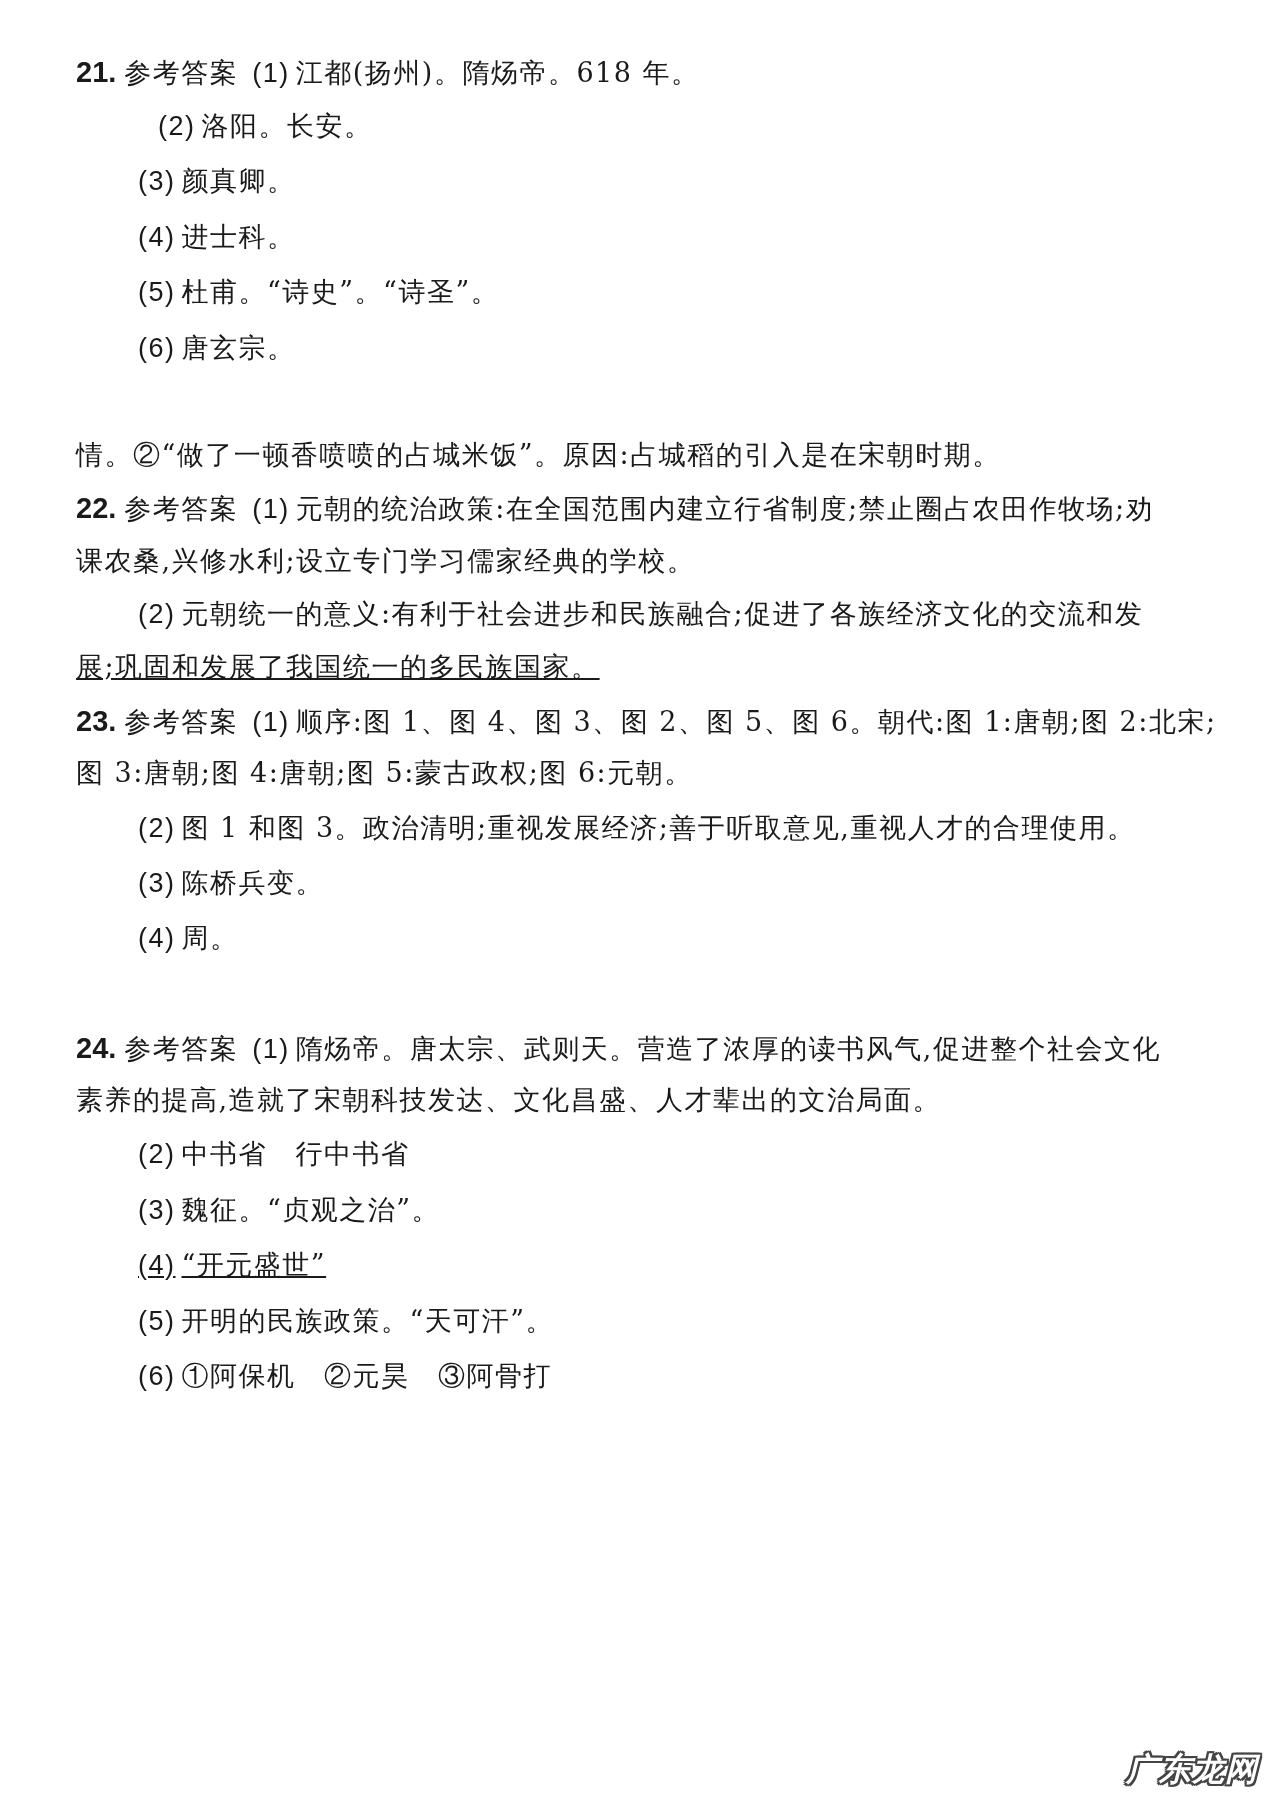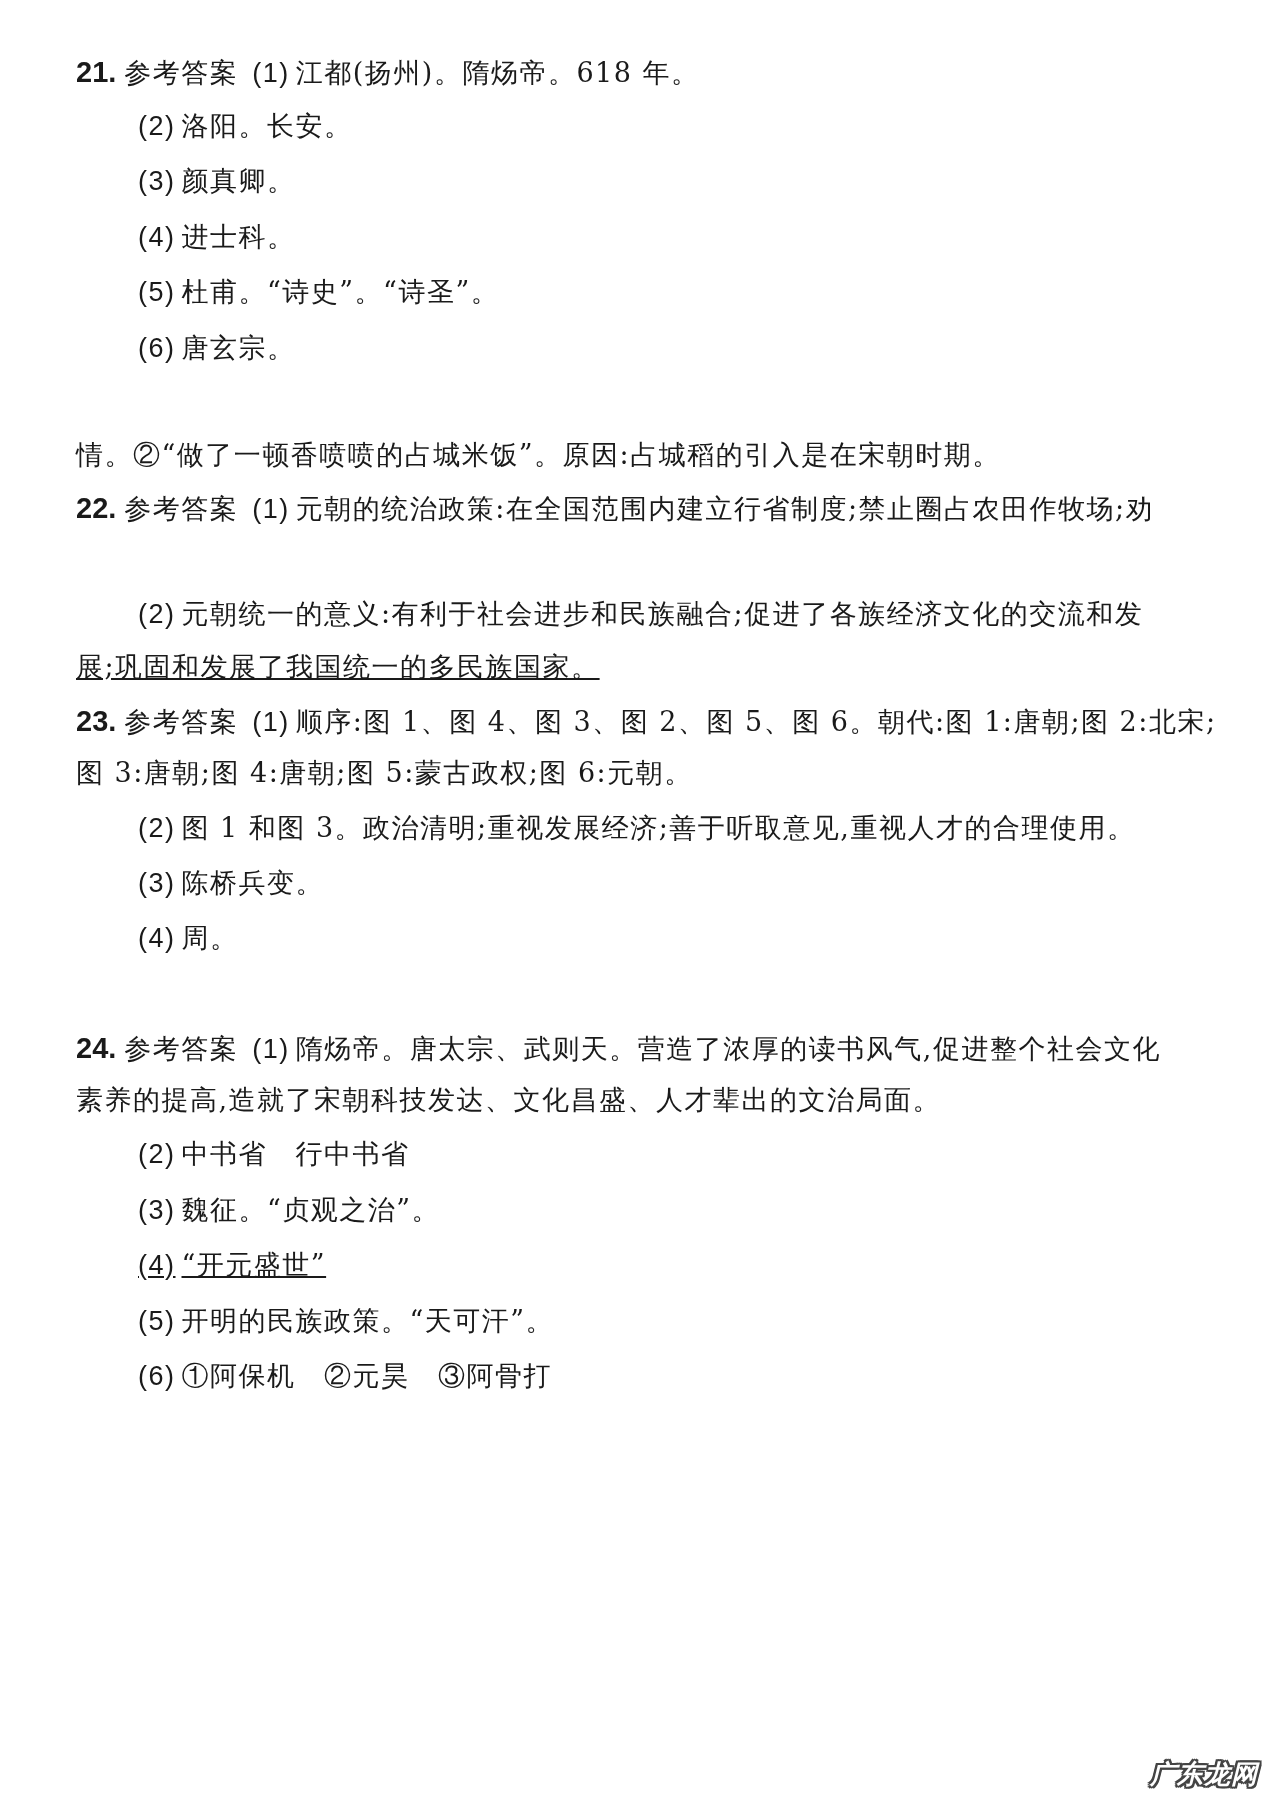--- a/index.html
+++ b/index.html
@@ -52,58 +52,61 @@
       font-size: 27px;
       margin-right: 6px;
     }
     .watermark {
       position: absolute;
       right: 28px;
       bottom: 18px;
       font-family: "DejaVu Sans", sans-serif;
       font-weight: bold;
       font-style: italic;
-      font-size: 26px;
+      font-size: 32px;
       color: #ffffff;
       letter-spacing: 1px;
       text-shadow:
         -2px -2px 0 #444, 2px -2px 0 #444, -2px 2px 0 #444, 2px 2px 0 #444,
         0 -2px 0 #444, 0 2px 0 #444, -2px 0 0 #444, 2px 0 0 #444;
       margin-left: 39px;
     }
   </style>
 </head>
 <body>
 
 <div class="page">
 
   <div class="line" style="top:54px;">
     <span class="qnum">21</span><span class="dot qnum">.</span><span class="label">参考答案</span><span class="sub">(1)</span><span>江都(扬州)。隋炀帝。618 年。</span>
   </div>
-  <div class="line indent" style="top:108px;">
+  <div class="line indent" style="top:108px;margin-left:20px;">
     <span class="sub">(2)</span><span>洛阳。长安。</span>
   </div>
   <div class="line indent" style="top:163px;">
     <span class="sub">(3)</span><span>颜真卿。</span>
   </div>
   <div class="line indent" style="top:219px;">
     <span class="sub">(4)</span><span>进士科。</span>
   </div>
   <div class="line indent" style="top:274px;">
     <span class="sub">(5)</span><span>杜甫。“诗史”。“诗圣”。</span>
   </div>
   <div class="line indent" style="top:330px;">
     <span class="sub">(6)</span><span>唐玄宗。</span>
   </div>
   <div class="line" style="top:437px;">
     <span>情。②“做了一顿香喷喷的占城米饭”。原因:占城稻的引入是在宋朝时期。</span>
   </div>
 
   <div class="line" style="top:490px;">
     <span class="qnum">22</span><span class="dot qnum">.</span><span class="label">参考答案</span><span class="sub">(1)</span><span>元朝的统治政策:在全国范围内建立行省制度;禁止圈占农田作牧场;劝</span>
+  </div>
+  <div class="line" style="top:543px;">
+    <span>课农桑,兴修水利;设立专门学习儒家经典的学校。</span>
   </div>
   <div class="line indent" style="top:596px;">
     <span class="sub">(2)</span><span>元朝统一的意义:有利于社会进步和民族融合;促进了各族经济文化的交流和发</span>
   </div>
   <div class="line" style="top:649px;text-decoration:underline;">
     <span>展;巩固和发展了我国统一的多民族国家。</span>
   </div>
 
   <div class="line" style="top:703px;">
     <span class="qnum">23</span><span class="dot qnum">.</span><span class="label">参考答案</span><span class="sub">(1)</span><span>顺序:图 1、图 4、图 3、图 2、图 5、图 6。朝代:图 1:唐朝;图 2:北宋;</span>

